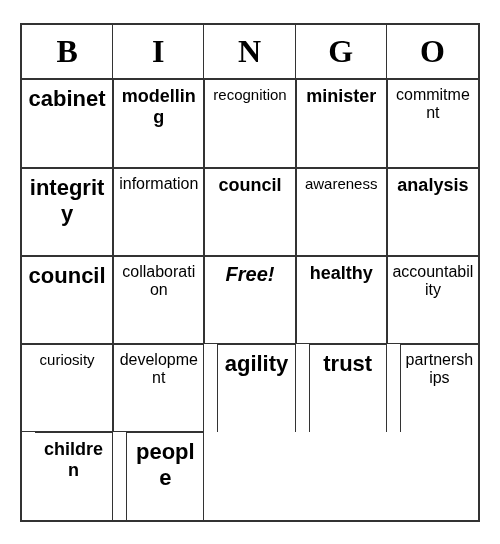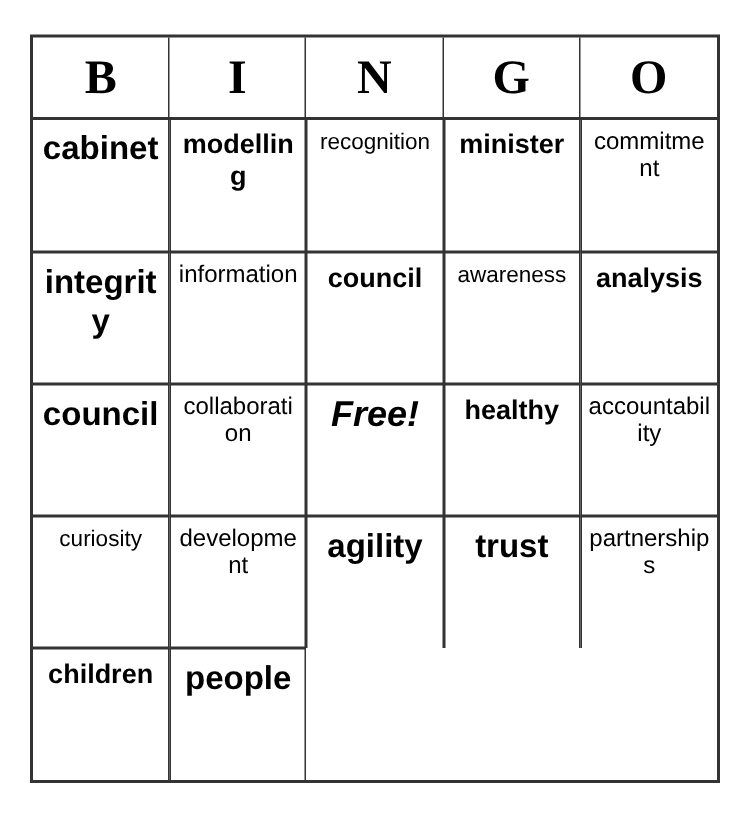--- a/index.html
+++ b/index.html
@@ -59,20 +59,21 @@
     }
 
     .bingo-cell:nth-child(5n+1) {
       border-left: none;
     }
     .bingo-cell:nth-child(5n) {
       border-right: none;
     }
     .bingo-cell:nth-last-child(-n+5) {
       border-bottom: none;
+      margin-left: 13px;
     }
     .bingo-cell:nth-child(-n+5) {
       border-top: none;
     }
 
     .text-xl {
       font-size: 22px;
       font-weight: bold;
     }
 
@@ -85,21 +86,21 @@
       font-size: 15px;
       font-weight: normal;
     }
 
     .text-sm {
       font-size: 16px;
       font-weight: normal;
     }
 
     .text-free {
-      font-size: 24px;
+      font-size: 20px;
       font-weight: bold;
       font-style: italic;
     }
   </style>
 </head>
 <body>
 
 <div class="bingo-card">
   <div class="bingo-header">
   <div class="bingo-header-cell">B</div>

